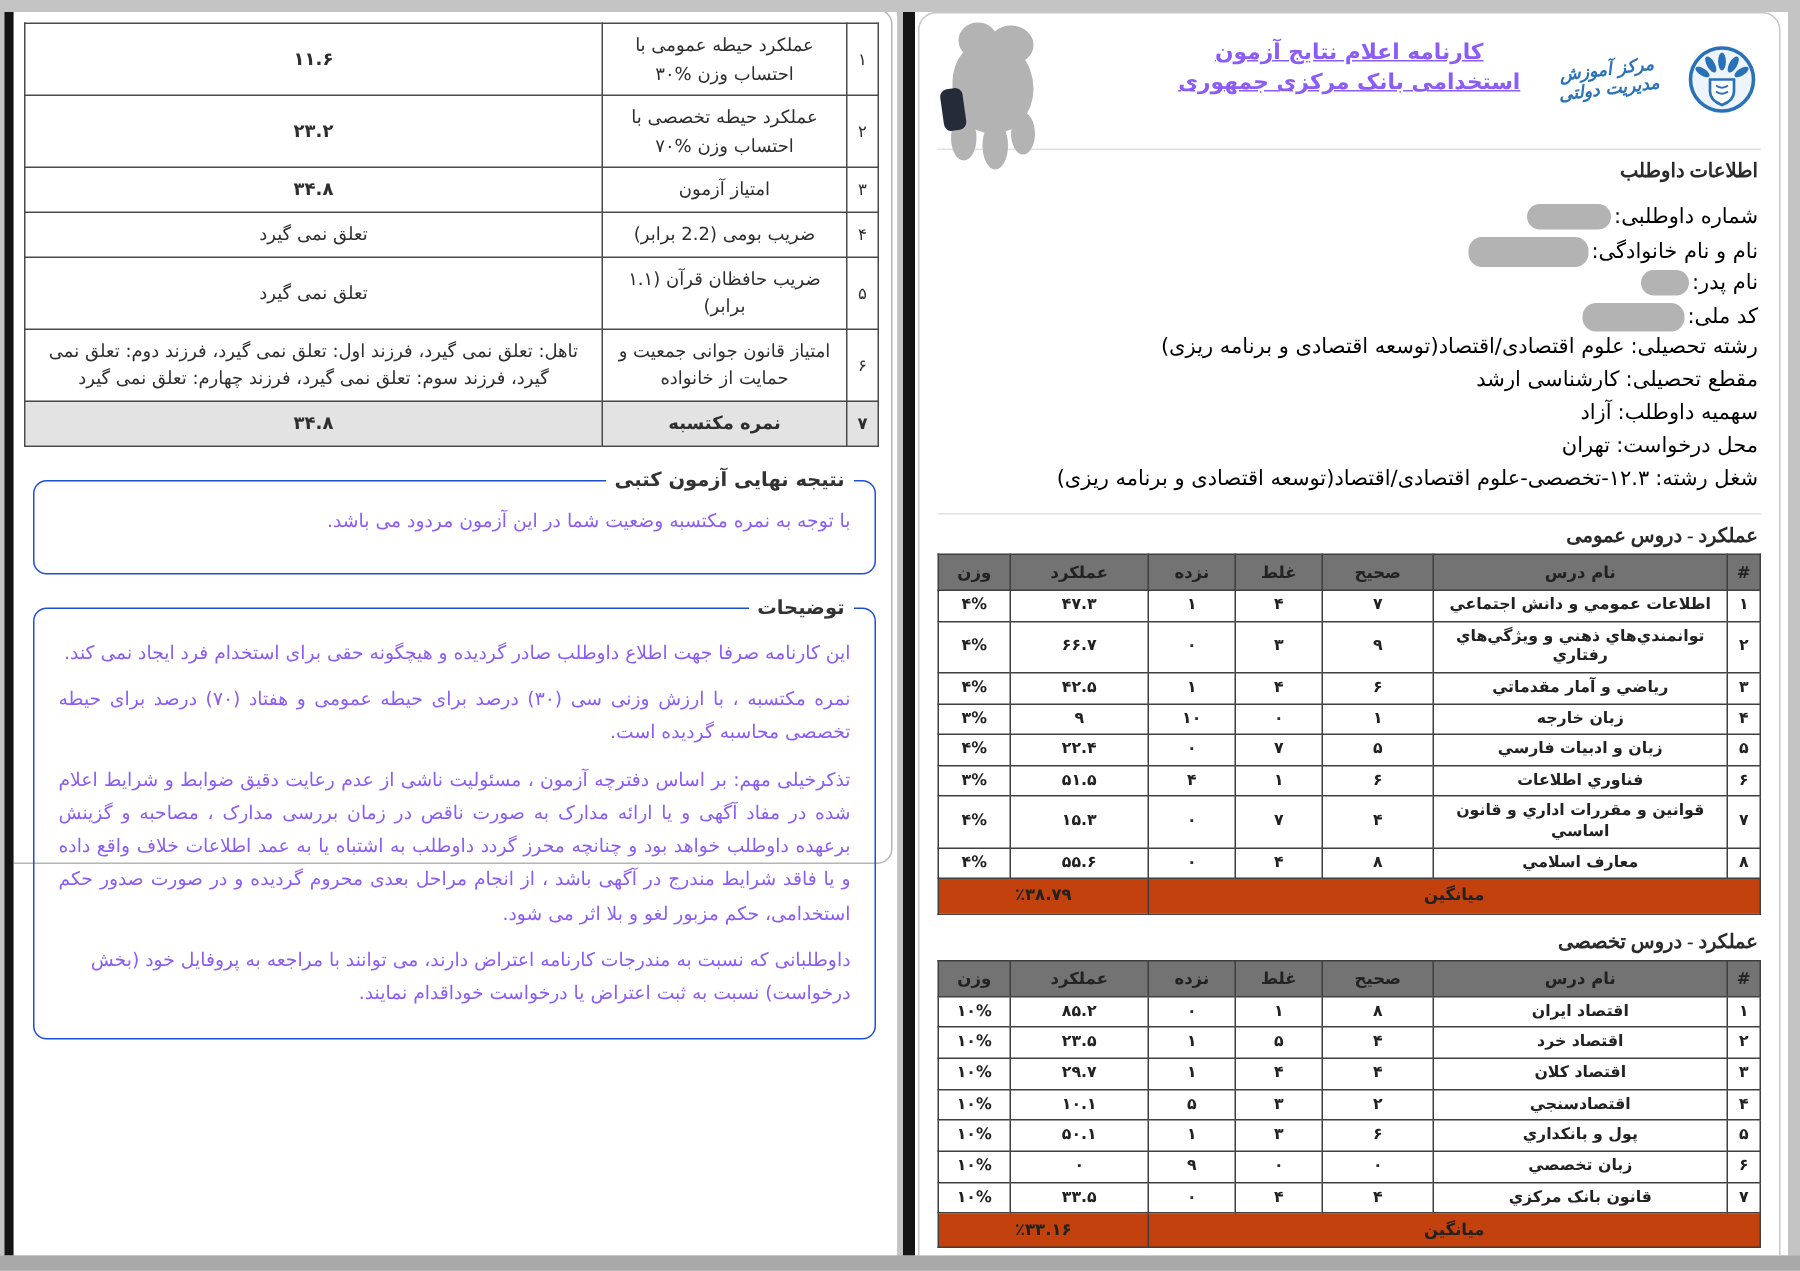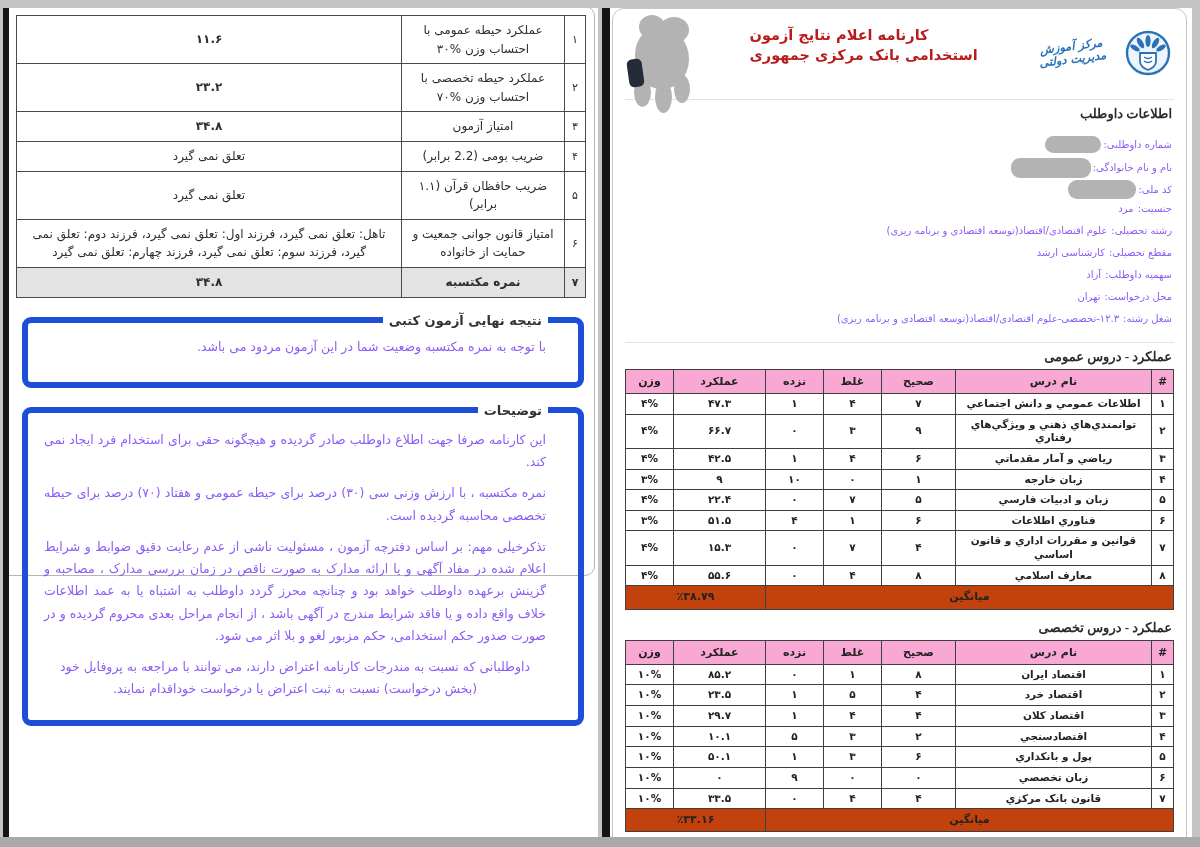--- a/index.html
+++ b/index.html
@@ -28,77 +28,77 @@
     border:1px solid #4a4a4a;text-align:center;vertical-align:middle;
     font-size:12px;color:#2e2e2e;padding:5px 6px;line-height:1.55;
   }
   table.score td.no{width:16px;font-size:11px;padding:2px;}
   table.score td.lbl{width:150px;}
   table.score tr.shaded td{background:#e3e3e3;font-weight:bold;}
   .num{direction:ltr;unicode-bidi:isolate;display:inline-block;}
   td.valnum{font-weight:bold;}
 
   fieldset.box{
-    border:6px solid #1d4ed8;border-radius:9px;
-    margin:15px 2px 0 6px;padding:2px 30px 10px 14px;direction:rtl;
+    border:1px solid #1d4ed8;border-radius:9px;
+    margin:15px 2px 0 6px;padding:2px 14px 10px 14px;direction:rtl;
   }
   fieldset.box legend{
     font-size:13px;font-weight:bold;color:#333;padding:0 6px;
   }
   fieldset.box p{
     font-size:12.5px;color:#8b5cf6;line-height:1.78;margin:9px 2px;
     text-align:justify;
   }
-  fieldset.box p.p-center{text-align:center;}
+  fieldset.box p.p-center{text-align:right;}
   #final-result-text{text-align:right;margin:6px 2px 14px;}
 
   
   .right-card{
     position:absolute;left:2px;top:0px;width:575px;height:880px;
     border:1px solid #c6c6c6;border-radius:12px;background:#fff;
     box-sizing:border-box;direction:rtl;padding:4px 12px 0 12px;
   }
   .doc-header{position:relative;height:84px;}
   .doc-title{
-    width:300px;margin:0 auto;padding-top:12px;text-align:left;
-    font-size:14.5px;font-weight:bold;color:#b91c1c;line-height:20px;
+    width:300px;margin:0 auto;padding-top:12px;text-align:center;
+    font-size:14.5px;font-weight:bold;color:#8b5cf6;line-height:20px;text-decoration:underline;
   }
   .logo{position:absolute;right:2px;top:16px;display:flex;align-items:center;gap:6px;}
   .org-name{
     color:#2a72b8;font-size:11.5px;font-weight:bold;width:92px;line-height:1.15;
     text-align:center;transform:rotate(-7deg);font-style:italic;
   }
   .photo-wrap{position:absolute;left:6px;top:2px;width:70px;height:100px;direction:ltr;}
   .photo-wrap div{position:absolute;background:#b3b3b3;}
   .pb1{left:8px;top:0;width:26px;height:24px;border-radius:50%;}
   .pb2{left:28px;top:2px;width:30px;height:26px;border-radius:50%;}
   .pb3{left:4px;top:12px;width:54px;height:62px;border-radius:46% 54% 50% 50%;}
   .pb4{left:3px;top:62px;width:17px;height:30px;border-radius:50%;}
   .pb5{left:24px;top:66px;width:17px;height:32px;border-radius:50%;}
   .pb6{left:43px;top:60px;width:16px;height:28px;border-radius:50%;}
   .pb-dark{left:-3px;top:44px;width:15px;height:28px;border-radius:5px;background:#262b3a !important;transform:rotate(-8deg);}
 
   .sep{border:none;border-top:1px solid #e2e2e2;margin:2px 0 0;}
   .section-title{font-size:13px;font-weight:bold;color:#2b2b2b;padding:6px 2px 4px;font-family:Liberation Serif, serif;}
 
   .fields{padding:2px 2px 6px;}
-  .field{margin:8px 0;font-size:10px;color:#8b5cf6;height:14px;line-height:14px;}
+  .field{margin:8px 0;font-size:14px;color:#000000;height:14px;line-height:14px;}
   .field .f-label{vertical-align:middle;}
   .field .f-value{vertical-align:middle;margin-right:4px;}
   .blob{display:inline-block;vertical-align:middle;background:#b3b3b3;height:17px;border-radius:9px;margin-right:2px;}
   .blob-sm{width:32px;}
   .blob-md{width:56px;}
   .blob-md2{width:68px;height:19px;}
   .blob-lg{width:80px;height:20px;}
 
   table.perf{width:100%;border-collapse:collapse;direction:rtl;margin-bottom:4px;}
   table.perf th,table.perf td{
     border:1px solid #3f3f3f;text-align:center;vertical-align:middle;color:#222;
   }
-  table.perf th{font-size:11px;font-weight:bold;padding:5px 3px;background:#f9a8d4;}
+  table.perf th{font-size:11px;font-weight:bold;padding:5px 3px;background:#737373;}
   table.perf td{font-size:10.5px;font-weight:bold;padding:3px 3px;line-height:1.3;}
   table.perf td.name{font-weight:bold;}
   table.perf tr.avg td{background:#c2410c;font-weight:bold;font-size:11px;padding:4px;}
   .c-no{width:22px;}  .c-sahih{width:74px;} .c-ghalat{width:58px;}
   .c-nazadeh{width:58px;} .c-amalkard{width:92px;} .c-vazn{width:48px;}
 </style>
 </head>
 <body>
 
 <div id="bar-left" class="black-bar"></div>
@@ -197,22 +197,22 @@
         </svg>
         <div class="org-name">مرکز آموزش مدیریت دولتی</div>
       </div>
     </div>
 
     <hr class="sep">
     <div class="section-title">اطلاعات داوطلب</div>
     <div class="fields" id="candidate-fields">
         <div class="field"><span class="f-label">شماره داوطلبی:</span><div class="blob blob-md"></div></div>
         <div class="field"><span class="f-label">نام و نام خانوادگی:</span><div class="blob blob-lg"></div></div>
+        <div class="field"><span class="f-label">نام پدر:</span><div class="blob blob-sm"></div></div>
         <div class="field"><span class="f-label">کد ملی:</span><div class="blob blob-md2"></div></div>
-        <div class="field"><span class="f-label">جنسیت:</span><span class="f-value">مرد</span></div>
         <div class="field"><span class="f-label">رشته تحصیلی:</span><span class="f-value">علوم اقتصادی/اقتصاد(توسعه اقتصادی و برنامه ریزی)</span></div>
         <div class="field"><span class="f-label">مقطع تحصیلی:</span><span class="f-value">کارشناسی ارشد</span></div>
         <div class="field"><span class="f-label">سهمیه داوطلب:</span><span class="f-value">آزاد</span></div>
         <div class="field"><span class="f-label">محل درخواست:</span><span class="f-value">تهران</span></div>
         <div class="field"><span class="f-label">شغل رشته:</span><span class="f-value">۱۲.۳-تخصصی-علوم اقتصادی/اقتصاد(توسعه اقتصادی و برنامه ریزی)</span></div>
       </div>
 
     <hr class="sep">
     <div class="section-title">عملکرد - دروس عمومی</div>
     <table class="perf" id="general-table">

